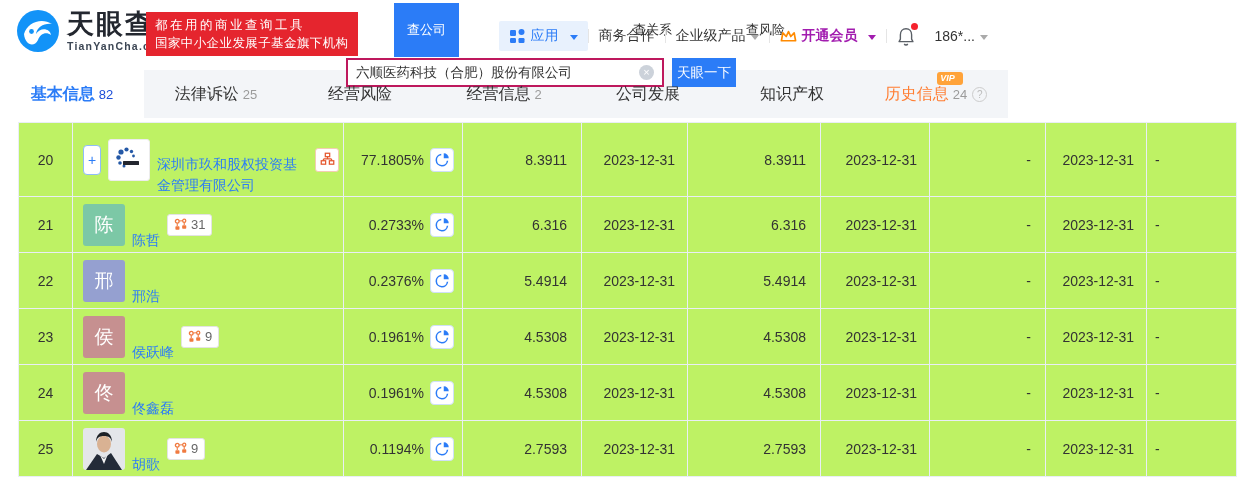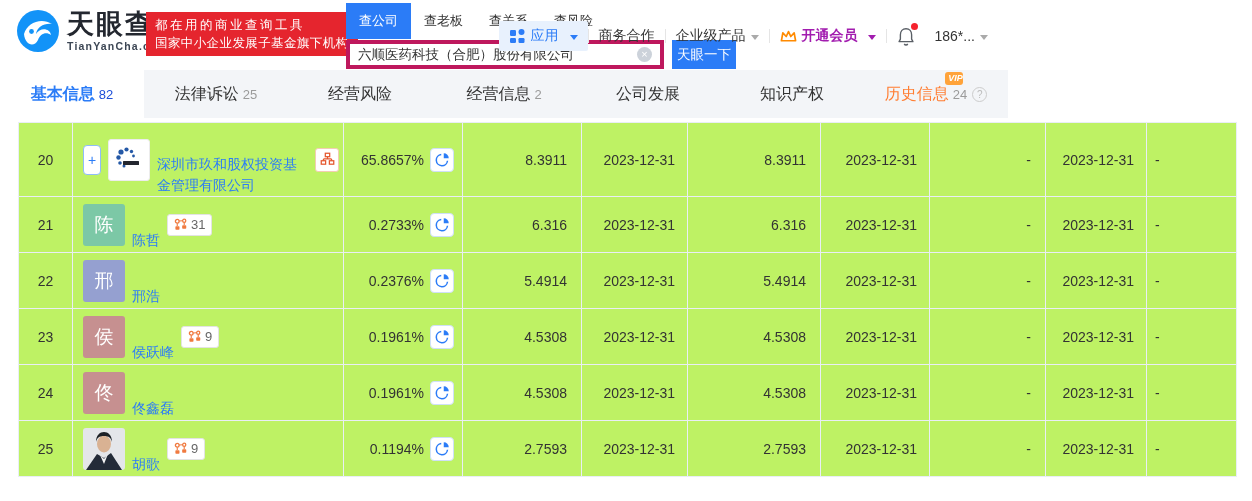--- a/index.html
+++ b/index.html
@@ -12,24 +12,24 @@
   .logo { position:absolute; left:16px; top:9px; display:flex; align-items:center; gap:7px; cursor:pointer; }
   .logo-brand { font-size:27px; font-weight:700; color:#23272f; letter-spacing:2px; line-height:1.05; }
   .logo-domain { font-size:10.5px; color:#3c4654; letter-spacing:1.2px; font-weight:700; margin-top:1px; }
   .slogan { position:absolute; left:146px; top:12px; background:#e5252e; color:#fff;
     font-size:12.5px; line-height:16px; padding:5px 9px; white-space:nowrap; }
   .slogan .l1 { letter-spacing:2.5px; }
   .slogan .l2 { letter-spacing:0.4px; margin-top:2px; }
 
   .search { position:absolute; left:346px; top:3px; }
   .search-tabs { display:flex; align-items:center; }
-  .stab { font-size:13px; color:#333; padding:9px 13px; cursor:pointer; }
+  .stab { font-size:13px; color:#333; padding:18px 13px; cursor:pointer;margin-left:48px; }
   .stab.active { background:#2b7cf7; color:#fff; }
   .search-row { display:flex; align-items:center; margin-top:1px; }
-  .search-input-wrap { width:318px; height:29px; border:4px solid #be185d; background:#fff;
+  .search-input-wrap { width:318px; height:29px; border:2px solid #be185d; background:#fff;
     display:flex; align-items:center; }
   .search-input { flex:1; border:none; outline:none; font-size:13.5px; color:#333; padding:0 8px;
     font-family:inherit; background:transparent; }
   .clear-ic { width:15px; height:15px; border-radius:50%; background:#ccd2da; color:#fff;
     font-size:11px; line-height:15px; text-align:center; margin-right:8px; cursor:pointer; flex:none; }
   .search-btn { width:64px; height:29px; background:#2b7cf7; color:#fff; border:none; font-size:13.5px;
     margin-left:8px; cursor:pointer; font-family:inherit; }
 
   .header-right { position:absolute; right:10px; top:21px; display:flex; align-items:center; font-size:14px; }
   .hr-item { display:flex; align-items:center; padding:0 10px; cursor:pointer; white-space:nowrap; }
@@ -46,21 +46,21 @@
   
   .section-nav { display:flex; height:48px; background:#f3f5f8; }
   .tab { flex:1; display:flex; align-items:center; justify-content:center; font-size:16px;
     color:#333; cursor:pointer; position:relative; }
   .tab.active { background:#fff; color:#2b7cf7; font-weight:700; }
   .tab-count { font-size:13px; color:#9b9b9b; margin-left:4px; font-weight:400; }
   .tab.active .tab-count { color:#1d4ed8; }
   .tab.history { color:#ff7e33; }
   .lblwrap { position:relative; display:inline-block; }
   .vip-badge { position:absolute; top:-12px; right:-14px; background:#ffa33a; color:#fff;
-    font-size:9px; font-weight:700; font-style:italic; padding:1px 0 1px 3px; border-radius:3px; line-height:11px; }
+    font-size:9px; font-weight:700; font-style:italic; padding:1px 8px 1px 3px; border-radius:3px; line-height:11px; }
   .help-ic { width:15px; height:15px; border:1px solid #ccc; border-radius:50%; color:#bbb;
     font-size:10px; line-height:13px; text-align:center; margin-left:5px; font-weight:400; cursor:pointer; }
 
   
   .table-wrap { margin:4px 0 0 18px; }
   table { border-collapse:collapse; table-layout:fixed; width:1218px; background:#bef264; }
   td { border:1px solid #e9eef6; height:56px; font-size:14px; color:#333; vertical-align:middle; }
   .c-no { text-align:center; }
   .c-name { padding:0 4px 0 10px; }
   .name-wrap { display:flex; align-items:center; gap:7px; }
@@ -238,21 +238,21 @@
             <rect x="8.5" y="2" width="7" height="5.5" fill="none" stroke="#e4572e" stroke-width="2"></rect>
             <path d="M12 7.5 V11 M5.5 11 H18.5 M5.5 11 V14 M18.5 11 V14" fill="none" stroke="#e4572e" stroke-width="2"></path>
             <rect x="2" y="14" width="7" height="5.5" fill="none" stroke="#e4572e" stroke-width="2"></rect>
             <rect x="15" y="14" width="7" height="5.5" fill="none" stroke="#e4572e" stroke-width="2"></rect>
           </svg>
         </span>
       </div>
     </td>
     <td>
       <div class="ratio-wrap">
-        <span class="ratio-text">65.8657%</span>
+        <span class="ratio-text">77.1805%</span>
         <span class="pie-btn">
           <svg width="15" height="15" viewBox="0 0 24 24">
             <path d="M10 4 A 9 9 0 1 0 20 14" fill="none" stroke="#2b7cf7" stroke-width="2.4"></path>
             <path d="M14 2 L14 10 L22 10 A 8 8 0 0 0 14 2 Z" fill="#2b7cf7"></path>
           </svg>
         </span>
       </div>
     </td>
     <td class="c-num v1">8.3911</td>
     <td class="c-date d1">2023-12-31</td>

